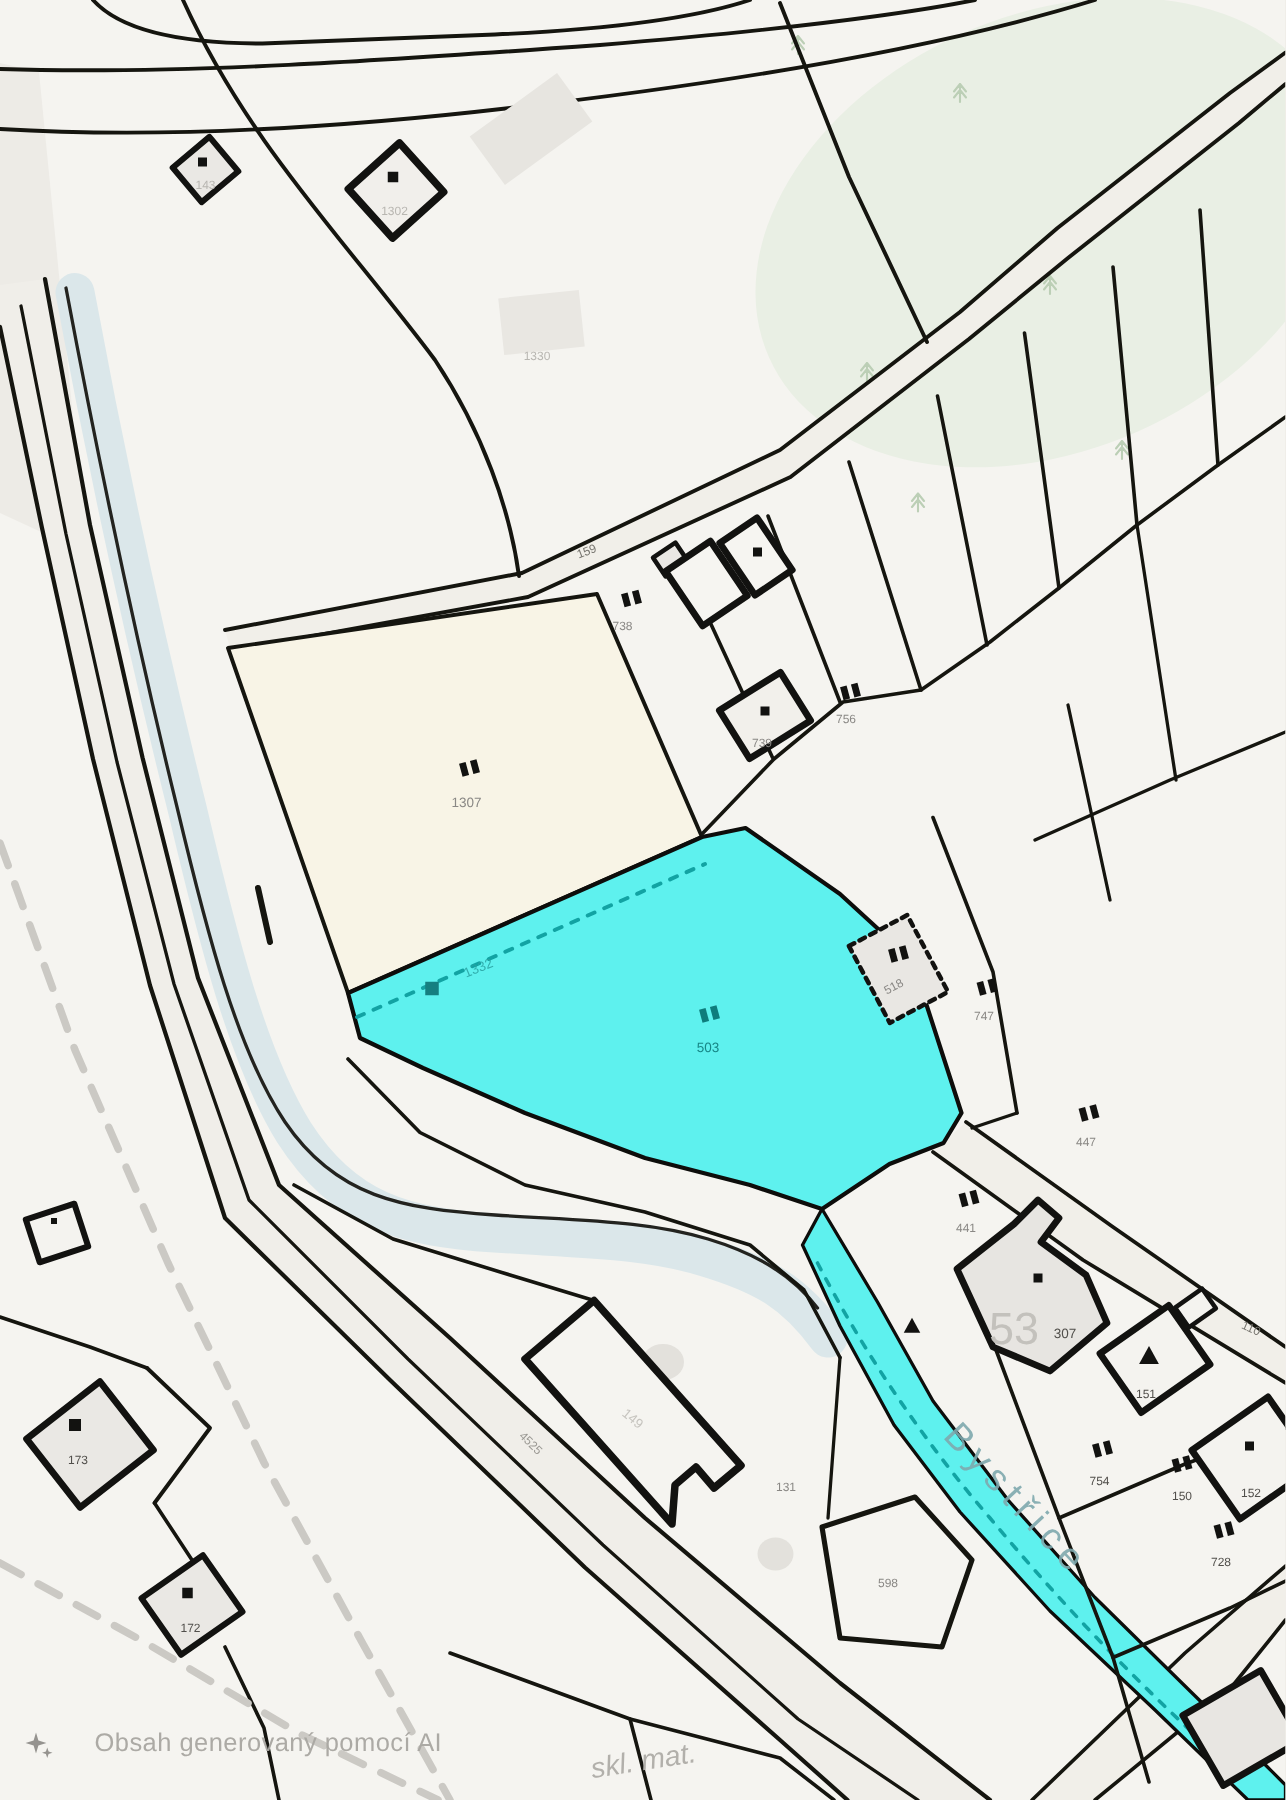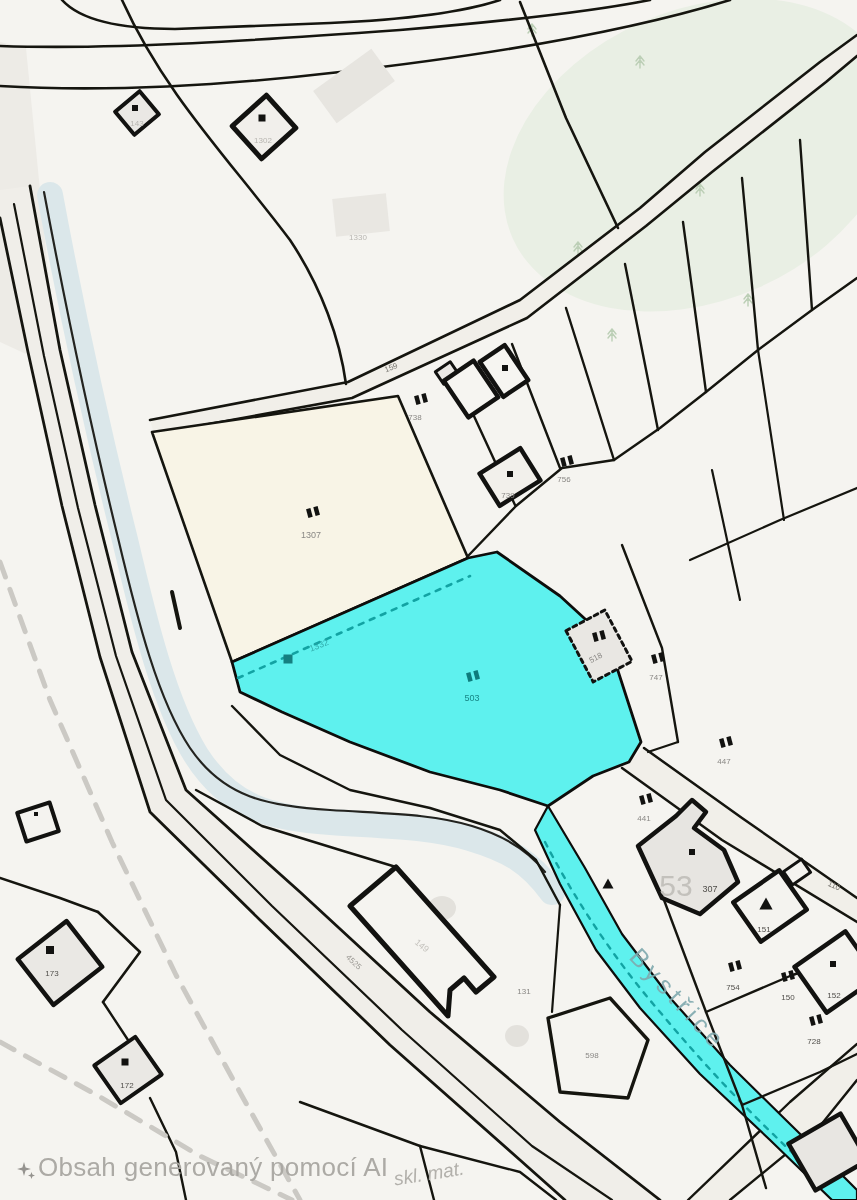--- a/index.html
+++ b/index.html
@@ -1,19 +1,19 @@
 <!DOCTYPE html>
 <html><head>
 <meta charset="utf-8">
 <style>
   html,body{margin:0;padding:0;background:#e9e8e4;font-family:"Liberation Sans",sans-serif;}
   #viewport{position:relative;width:857px;height:1200px;overflow:hidden;background:#f5f4f0;}
   #map-svg{position:absolute;left:0;top:0;display:block;}
-  #watermark{position:absolute;left:14px;top:1152px;display:flex;align-items:flex-end;gap:0;
-    color:#a9a7a2;font-size:26px;letter-spacing:.3px;opacity:.95;pointer-events:none;}
+  #watermark{position:absolute;left:14px;top:1152px;display:flex;align-items:flex-start;gap:25px;
+    color:#a9a7a2;font-size:17px;letter-spacing:.3px;opacity:.95;pointer-events:none;}
   #watermark svg{flex:0 0 auto;}
   text{font-family:"Liberation Sans",sans-serif;}
 </style>
 </head>
 <body>
 
 <div id="viewport">
   <svg id="map-svg" xmlns="http://www.w3.org/2000/svg" width="857" height="1200" viewBox="0 0 857 1200">
       <rect x="0" y="0" width="857" height="1200" fill="#f5f4f0"></rect>
       <polygon points="0,42 26,48 54,332 26,354 0,342" fill="#edebe6"></polygon>

